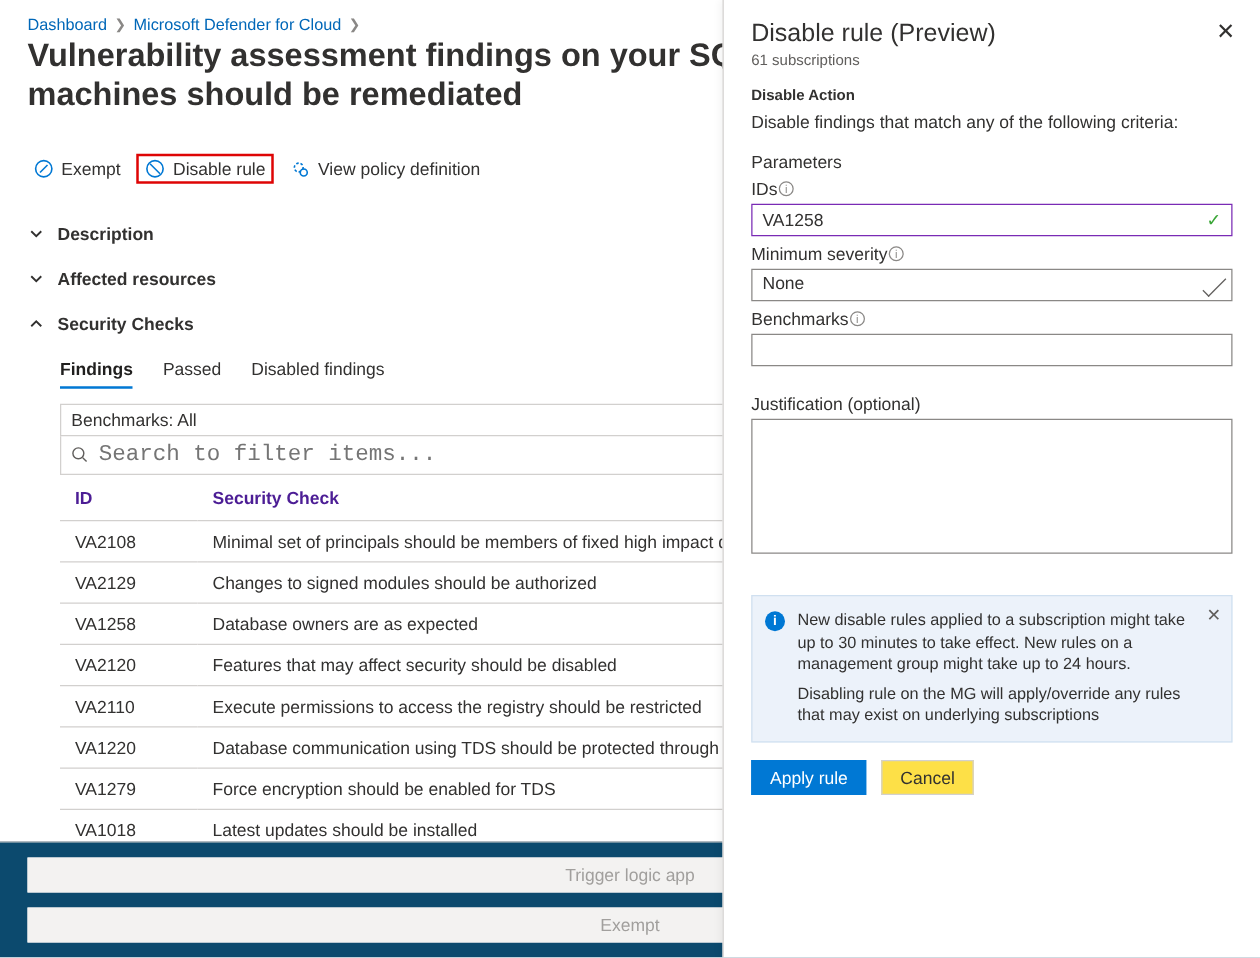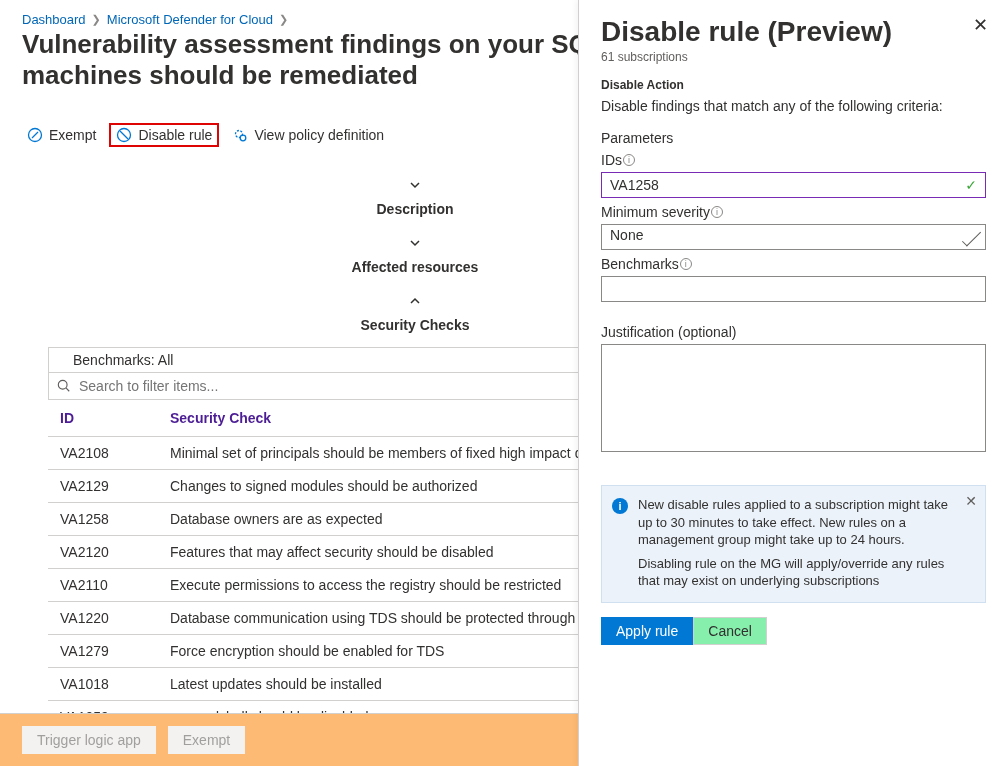--- a/index.html
+++ b/index.html
@@ -41,80 +41,80 @@
     padding:2px 5px;
     cursor:pointer;
   }
   .toolbar svg{display:block}
   .tool-highlight{outline:2px solid #de0404;padding:6px 10px 6px 6px}
   .section{
     display:flex;align-items:center;gap:10px;
     font-weight:600;font-size:14px;
     padding:10px 0;
     cursor:pointer;
-    flex-direction:column;
   }
   .section .chev{width:14px;display:flex;justify-content:center}
   .sub-area{margin-left:26px;margin-top:4px}
   .tabs{display:flex;gap:24px;font-size:14px;margin-bottom:12px;margin-top:2px}
   .tab{padding:6px 0;cursor:pointer;color:#323130}
   .tab.active{font-weight:600;border-bottom:2px solid var(--accent);color:#201f1e}
   .benchmarks-bar{
     border:1px solid var(--border);
-    padding:4px 24px;
+    padding:4px 8px;
     font-size:14px;
     color:#323130;
   }
   .searchbar{
     border:1px solid var(--border);
     border-top:none;
     padding:4px 8px;
     display:flex;align-items:center;gap:6px;
     color:var(--muted);
   }
-  .searchbar input{border:none;outline:none;flex:1;font-size:14px;font-family:Liberation Sans, sans-serif;color:#323130}
+  .searchbar input{border:none;outline:none;flex:1;font-size:18px;font-family:Liberation Mono, monospace;color:#323130}
   table.findings{width:100%;border-collapse:collapse;font-size:14px}
   table.findings th{
     text-align:left;font-weight:600;
     padding:10px 12px 10px 12px;
     border-bottom:1px solid var(--border);
     color:#4c1d95;
   }
   table.findings td{
     padding:8px 12px;
     border-bottom:1px solid var(--border);
     color:#323130;
     white-space:nowrap;overflow:hidden;text-overflow:ellipsis;
   }
   table.findings .col-id{width:110px}
   .footer-bar{
     position:absolute;left:0;bottom:0;width:100%;
     border-top:1px solid var(--border);
     padding:12px 22px;
     display:flex;gap:12px;
-    background:#fdba74;
+    background:#0c4a6e;
+    flex-direction:column;
   }
   .btn{
     display:inline-flex;align-items:center;justify-content:center;
     font-size:14px;font-family:inherit;
     height:28px;padding:0 14px;cursor:pointer;
-    border:1px solid var(--border);background:#86efac;color:#323130;
+    border:1px solid var(--border);background:#fde047;color:#323130;
   }
   .btn.primary{background:var(--accent);color:#fff;border-color:var(--accent)}
   .btn.disabled{background:#f3f2f1;border-color:#f3f2f1;color:#a19f9d;cursor:default}
   
   .panel{
     position:absolute;top:0;right:0;bottom:0;
     width:430px;
     background:#fff;
     border-left:1px solid var(--border);
     padding:14px 22px 18px 22px;
     box-shadow:-2px 0 6px rgba(0,0,0,.05);
   }
-  .panel h2{font-size:28px;font-weight:700;margin:2px 0 2px 0}
+  .panel h2{font-size:20px;font-weight:400;margin:2px 0 2px 0}
   .panel .sub{font-size:12px;color:var(--muted);margin-bottom:14px}
   .panel .close{position:absolute;top:16px;right:20px;cursor:pointer;font-size:18px;color:#323130;line-height:1}
   .panel h3{font-size:12px;font-weight:600;margin:6px 0}
   .panel p.desc{font-size:14px;color:var(--text);margin:4px 0 16px 0}
   .panel .lbl{display:flex;align-items:center;gap:1px;font-size:14px;color:#323130;margin:6px 0 4px 0}
   .panel .lbl .info{width:12px;height:12px;border:1px solid #8a8886;border-radius:50%;font-size:9px;display:flex;align-items:center;justify-content:center;color:#8a8886}
   .field{width:100%;border:1px solid #8a8886;height:26px;padding:2px 8px;font-size:14px;font-family:inherit;background:#fff;color:#323130}
   .field.ids{border-color:#7a2bb5;display:flex;align-items:center;justify-content:space-between}
   .field.ids .check{color:#3aa637;font-size:14px}
   .field.select{display:flex;justify-content:space-between;cursor:pointer}
@@ -125,21 +125,21 @@
     background:var(--info-bg);
     border:1px solid #d0e0f0;
     padding:10px 28px 12px 36px;
     font-size:13px;
     color:#323130;
     margin-top:30px;margin-bottom:14px;
     line-height:1.35;
   }
   .info-box .info-icon{position:absolute;left:10px;top:12px;width:16px;height:16px;border-radius:50%;background:#0078d4;color:#fff;font-weight:700;font-size:11px;display:flex;align-items:center;justify-content:center}
   .info-box .x{position:absolute;right:8px;top:6px;cursor:pointer;font-size:14px;color:#605e5c}
-  .panel-actions{display:flex;gap:0}
+  .panel-actions{display:flex;gap:12px}
 </style>
 </head>
 <body>
 
 <div class="main">
   <div class="crumbs">
     <a href="#">Dashboard</a>
     <span class="chev">❯</span>
     <a href="#">Microsoft Defender for Cloud</a>
     <span class="chev">❯</span>
@@ -194,20 +194,25 @@
   <div class="section">
     <span class="chev">
         <svg width="12" height="12" viewBox="0 0 12 12">
           <path d="M2 8l4-4 4 4" fill="none" stroke="#323130" stroke-width="1.5"></path>
         </svg>
       </span>
     <span>Security Checks</span>
   </div>
 
   <div class="sub-area">
+    <div class="tabs">
+      <div class="tab active">Findings</div>
+      <div class="tab">Passed</div>
+      <div class="tab">Disabled findings</div>
+    </div>
 
     <div class="benchmarks-bar">Benchmarks: All</div>
     <div class="searchbar">
       <svg width="14" height="14" viewBox="0 0 16 16">
           <circle cx="6.5" cy="6.5" r="5" fill="none" stroke="#605e5c" stroke-width="1.3"></circle>
           <path d="M10.5 10.5 L14 14" stroke="#605e5c" stroke-width="1.3"></path>
         </svg>
       <input type="text" placeholder="Search to filter items..." style="">
     </div>
 

